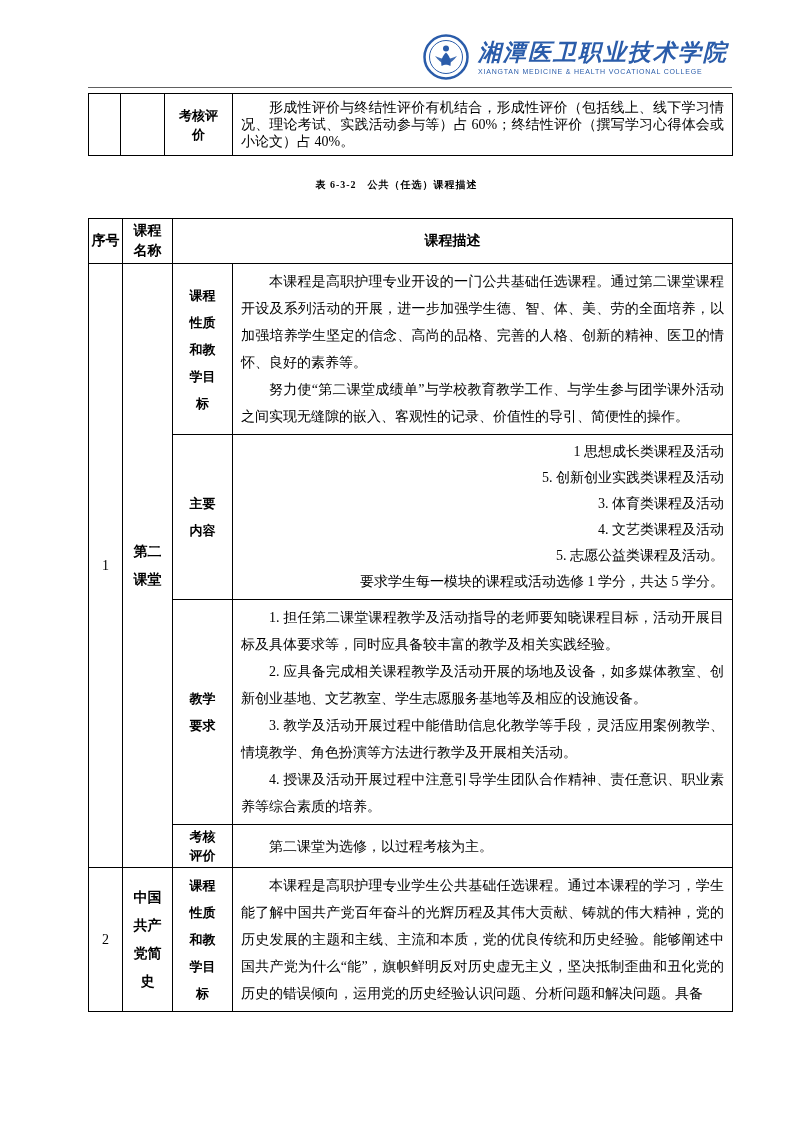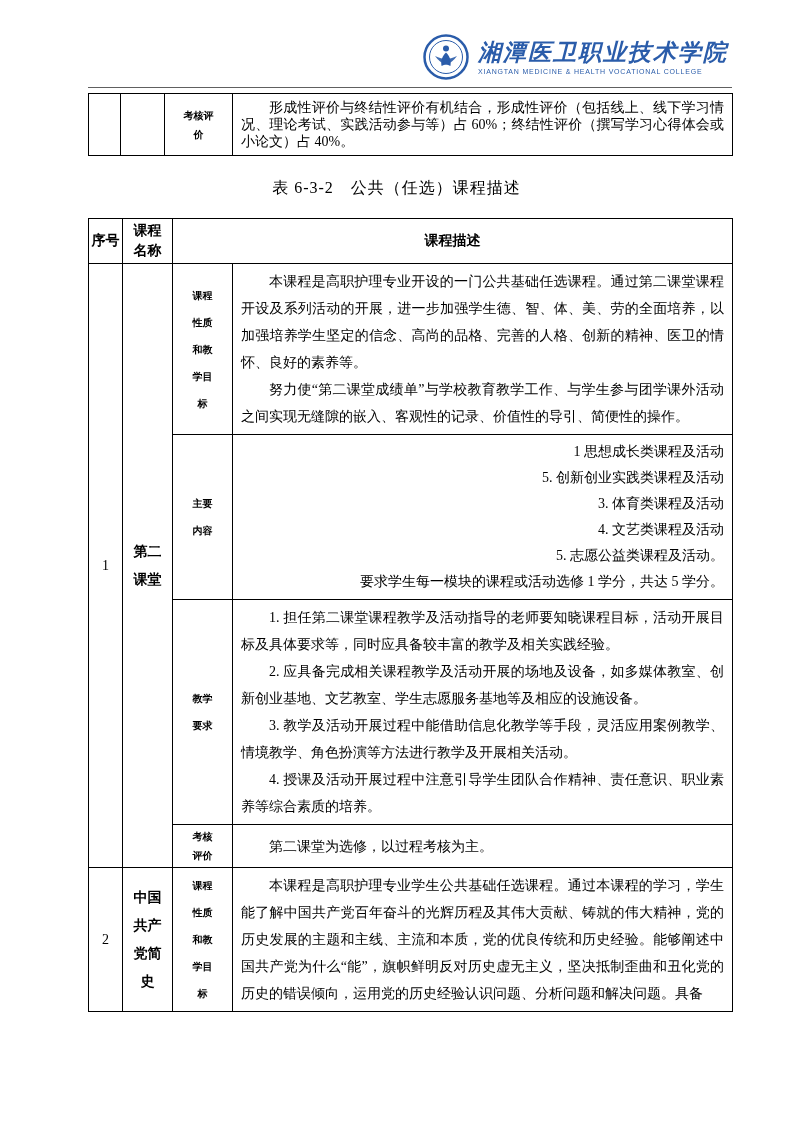--- a/index.html
+++ b/index.html
@@ -68,41 +68,41 @@
     text-align: center;
     font-weight: bold;
     font-size: 14px;
     line-height: 28px;
     white-space: pre-line;
     padding: 2px;
   }
   td.label-cell {
     text-align: center;
     font-weight: bold;
-    font-size: 10px;
+    font-size: 13px;
     line-height: 27px;
     white-space: pre-line;
     padding: 2px;
   }
   td.label-compact { line-height: 19px; }
   td.desc-cell { padding: 4px 8px; font-size: 14px; }
 
   .para { line-height: 27px; text-indent: 2em; text-align: justify; }
   .para-tight { line-height: 17px; text-indent: 2em; text-align: justify; padding: 1px 0; }
   .list-line { line-height: 26px; text-align: right; }
 
   
   .table-title {
     position: absolute;
     top: 178px;
     left: 0;
     width: 100%;
     text-align: center;
-    font-size: 16px;
-    font-weight: normal;
+    font-size: 10px;
+    font-weight: bold;
     letter-spacing: 1px;
   }
   .page-number {
     position: absolute;
     top: 1026px;
     left: 0;
     width: 100%;
     text-align: center;
     font-size: 12px;
     margin-top: 16px;

